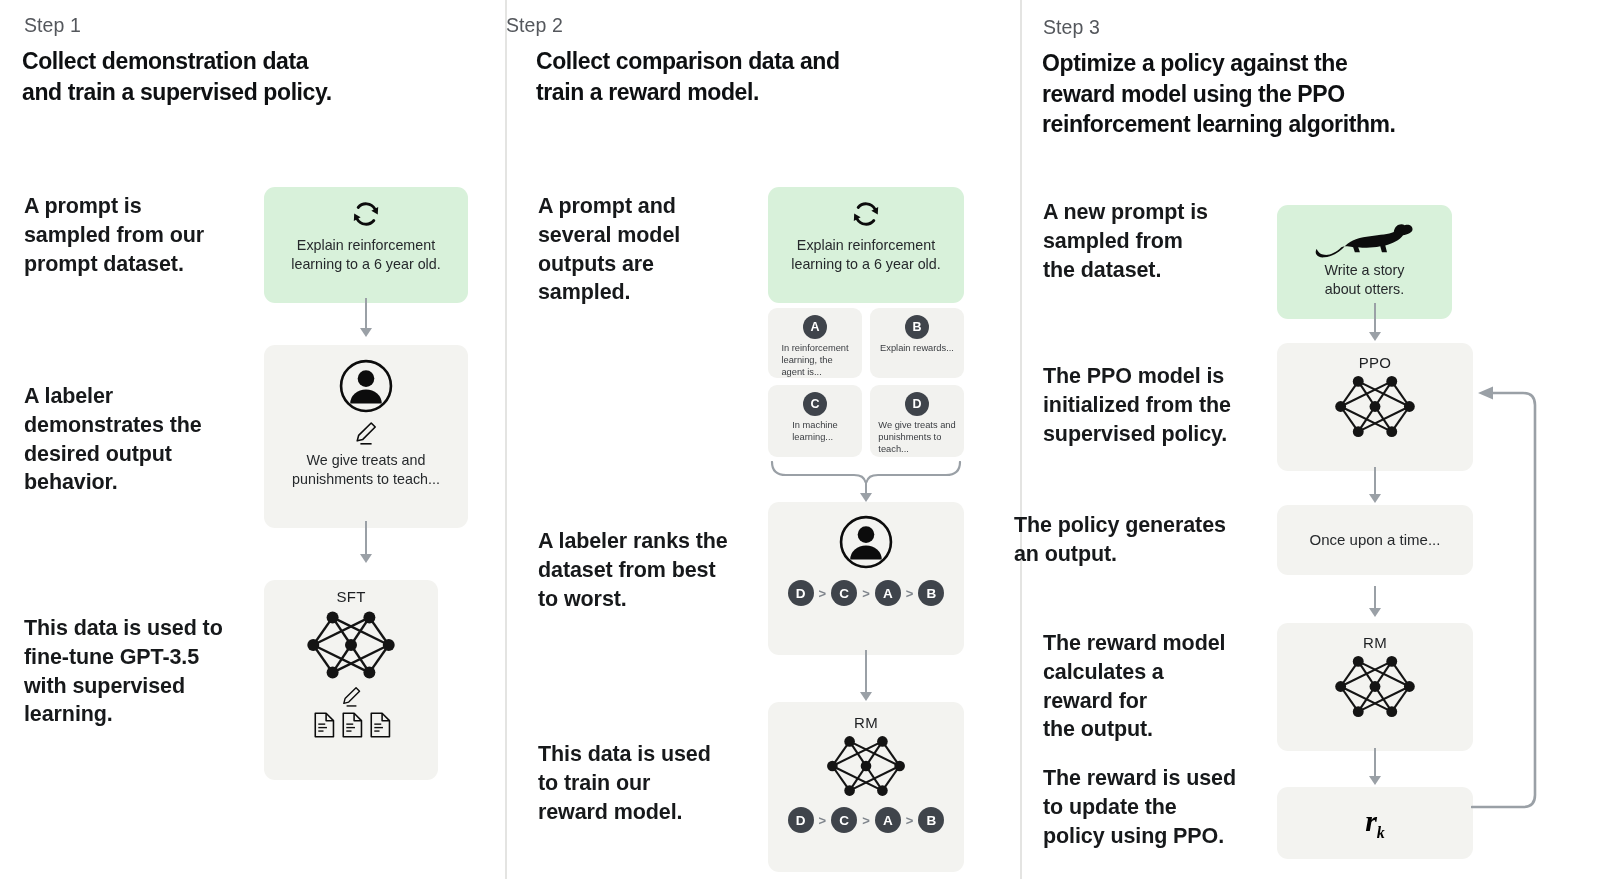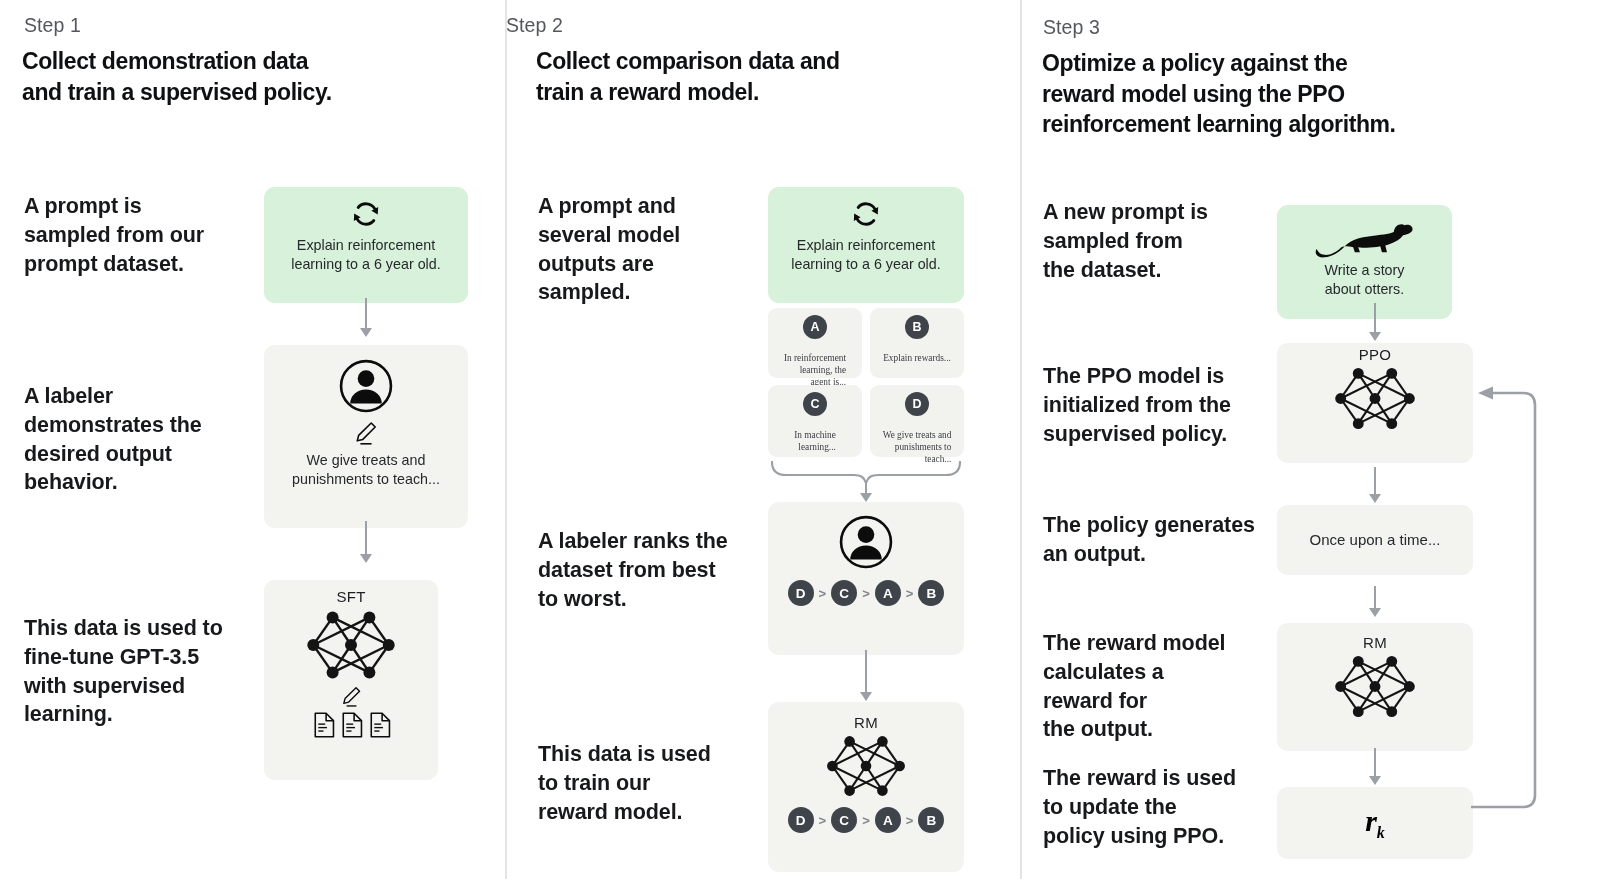--- a/index.html
+++ b/index.html
@@ -11,21 +11,21 @@
   .divider{position:absolute;top:0;height:879px;width:2px;background:#e4e4e2;}
   .step-label{font-size:19.5px;color:#54575c;letter-spacing:0.1px;}
   .step-title{font-size:23px;font-weight:bold;color:#0e1012;line-height:1.33;letter-spacing:-0.4px;white-space:pre-line;}
   .body-text{font-size:21.5px;color:#17191b;line-height:1.34;white-space:pre-line;letter-spacing:-0.1px;font-weight:bold;}
   .box{position:absolute;border-radius:11px;display:flex;flex-direction:column;align-items:center;}
   .green{background:#d8f1da;}
   .gray{background:#f3f3f0;}
   .caption{font-size:14.3px;line-height:1.32;color:#26292c;text-align:center;white-space:pre-line;}
   .model-label{font-size:15px;color:#1d1f22;letter-spacing:0.3px;}
   .mini-box{position:absolute;background:#f2f2ef;border-radius:9px;display:flex;flex-direction:column;align-items:center;padding-top:7px;box-sizing:border-box;}
-  .mini-text{font-size:9.3px;line-height:1.3;color:#3a3d41;text-align:right;white-space:pre-line;margin-top:13px;font-family:Liberation Serif, serif;}
+  .mini-text{font-size:9.3px;line-height:1.3;color:#3a3d41;text-align:left;white-space:pre-line;margin-top:3px;}
   .circle{width:26px;height:26px;border-radius:50%;background:#3f444b;color:#fff;font-weight:bold;font-size:13.5px;display:flex;align-items:center;justify-content:center;flex:none;}
   .circle.sm{width:24px;height:24px;font-size:12.5px;}
   .rank{display:flex;align-items:center;gap:5px;}
   .gt{color:#7f858c;font-size:13px;font-weight:bold;}
   .arr{position:absolute;width:2px;background:#9aa0a6;}
   .arr::after{content:"";position:absolute;left:-5px;bottom:-9px;border-left:6px solid transparent;border-right:6px solid transparent;border-top:9px solid #9aa0a6;}
   .rk{font-family:"Liberation Serif","DejaVu Serif",serif;font-style:italic;font-size:30px;color:#000000;font-weight:bold;}
   .rk sub{font-size:16px;}
   svg.icon{display:block;}
 </style>
@@ -252,41 +252,41 @@
   <div class="abs step-title" style="left:1042px;top:48px;width:420px">Optimize a policy against the
 reward model using the PPO
 reinforcement learning algorithm.</div>
 
   <div class="abs body-text" style="left:1043px;top:198px">A new prompt is
 sampled from
 the dataset.</div>
   <div class="abs body-text" style="left:1043px;top:362px">The PPO model is
 initialized from the
 supervised policy.</div>
-  <div class="abs body-text" style="left:1043px;top:511px">The policy generates
+  <div class="abs body-text" style="left:1014px;top:511px">The policy generates
 an output.</div>
   <div class="abs body-text" style="left:1043px;top:629px">The reward model
 calculates a
 reward for
 the output.</div>
   <div class="abs body-text" style="left:1043px;top:764px">The reward is used
 to update the
 policy using PPO.</div>
 
   <div class="box green" style="left:1277px;top:205px;width:175px;height:104px;padding-top:10px">
     <svg class="icon" width="104" height="44" viewBox="0 0 120 52">
       <path d="M3 40 C -1 46, 5 51, 12 50 C 22 49, 31 43, 37 36 C 44 29, 55 26, 66 25 C 78 23, 88 23, 94 20 C 95 12, 102 9, 107 12 C 113 10, 117 14, 116 18 C 115 21, 110 23, 105 24 C 101 30, 92 34, 84 36 L 86 44 L 80 44 L 78 37 C 69 39, 59 39, 52 38 L 54 44 L 48 44 L 46 38 C 40 37, 36 36, 32 38 C 26 44, 18 48, 12 47 C 8 47, 4 44, 3 40 Z" fill="#0c0c0c"></path>
     </svg>
     <div class="caption" style="margin-top:2px">Write a story
 about otters.</div>
   </div>
 
   <div class="arr" style="left:1374px;top:303px;height:29px"></div>
 
-  <div class="box gray" style="left:1277px;top:343px;width:196px;height:117px;padding-top:3px">
+  <div class="box gray" style="left:1277px;top:343px;width:196px;height:117px;padding-top:11px">
     <div class="model-label">PPO</div>
     <svg class="icon" width="84" height="67" viewBox="0 0 100 80" style="margin-top:2px">
       <g stroke="#141414" stroke-width="2.6">
         <line x1="30" y1="10" x2="9" y2="40"></line>
           <line x1="30" y1="10" x2="50" y2="40"></line>
           <line x1="30" y1="10" x2="91" y2="40"></line>
         <line x1="70" y1="10" x2="9" y2="40"></line>
           <line x1="70" y1="10" x2="50" y2="40"></line>
           <line x1="70" y1="10" x2="91" y2="40"></line>
         <line x1="9" y1="40" x2="30" y2="70"></line>

